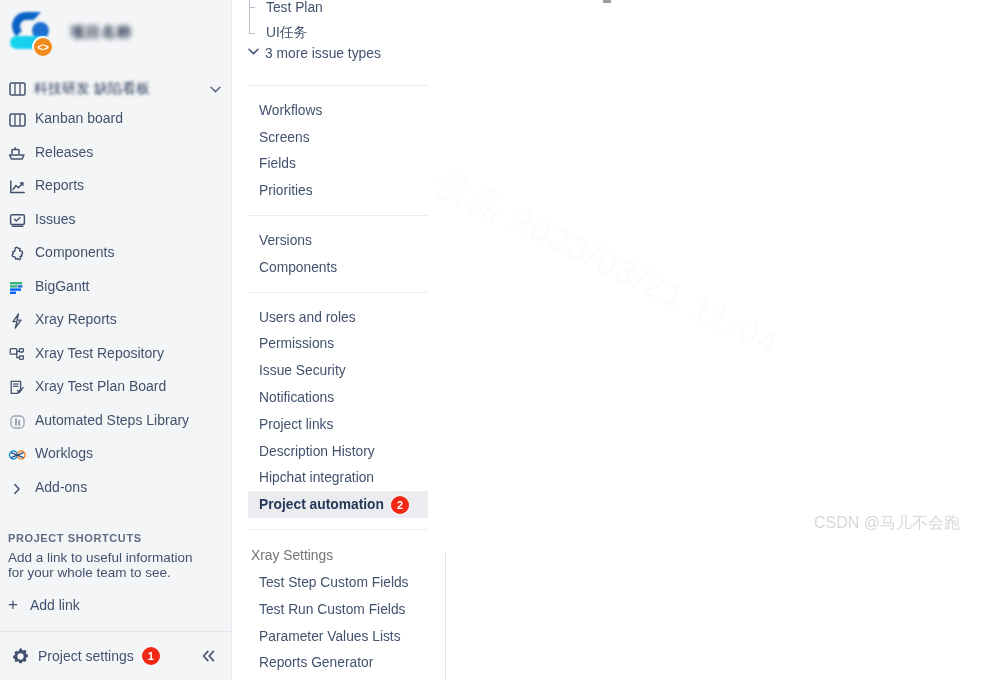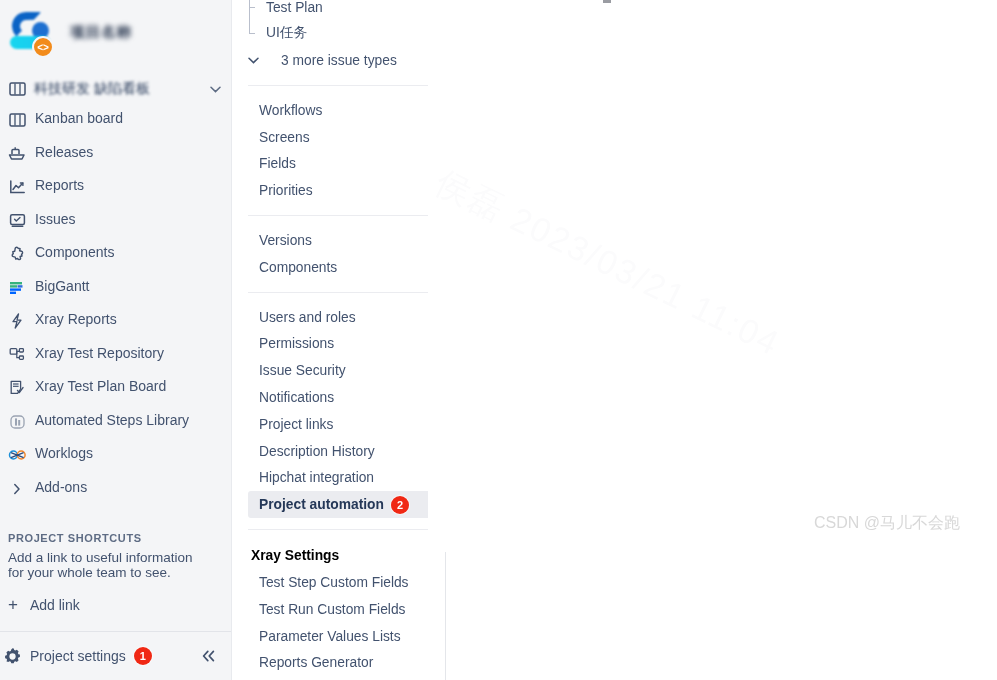--- a/index.html
+++ b/index.html
@@ -115,21 +115,21 @@
     font-size: 14px; color: #42526e; cursor: pointer;
   }
   .addlink .plus { font-size: 17px; line-height: 1; color: #42526e; }
 
   
   .settings-bar {
     position: absolute; left: 0; bottom: 0;
     width: 231px; height: 49px;
     border-top: 1px solid #e2e4e9;
     display: flex; align-items: center;
-    padding: 0 12px 0 0;
+    padding: 0 12px 0 8px;
     cursor: pointer;
   }
   .settings-bar .gear { width: 24px; display:flex; align-items:center; justify-content:center; flex:none;}
   .settings-label { margin-left: 6px; font-size: 14px; color: #42526e; }
   .collapse-btn {
     margin-left: auto; color: #42526e; font-size: 15px;
     display: flex; align-items: center; justify-content: center;
     width: 22px; height: 22px;
   }
 
@@ -165,21 +165,21 @@
     content: ""; position: absolute; left: 9px; top: 0;
     width: 1px; height: 26px; background: #b9bfcc;
   }
   .tree-item.last::before { height: 13px; }
   .tree-item::after {
     content: ""; position: absolute; left: 9px; top: 13px;
     width: 6px; height: 1px; background: #b9bfcc;
   }
 
   .more-row {
-    display: flex; align-items: center; gap: 22px;
+    display: flex; gap: 6px;
     height: 28px; padding-left: 8px;
     color: #42526e; cursor: pointer;
   }
   .more-row .chev { font-size: 10px; color: #42526e; }
 
   .divider { height: 1px; background: #ebecf0; margin: 11px 8px 11px 8px; }
 
   .menu-item {
     display: flex; align-items: center;
     height: 26.8px;
@@ -192,21 +192,21 @@
   .menu-item.selected {
     background: #ebecf0;
     color: #253858;
     font-weight: 600;
   }
   .menu-item .badge { margin-left: 7px; }
   .section-head {
     padding: 0 8px 0 11px;
     height: 28px;
     display: flex; align-items: center;
-    color: #000000; font-weight: 700;
+    color: #737373; font-weight: 400;
   }
 
   
   #content-area {
     position: absolute; left: 428px; top: 0;
     width: 550px; height: 552px;
     background: #fff; overflow: hidden;
   }
   .diag-watermark {
     position: absolute;

